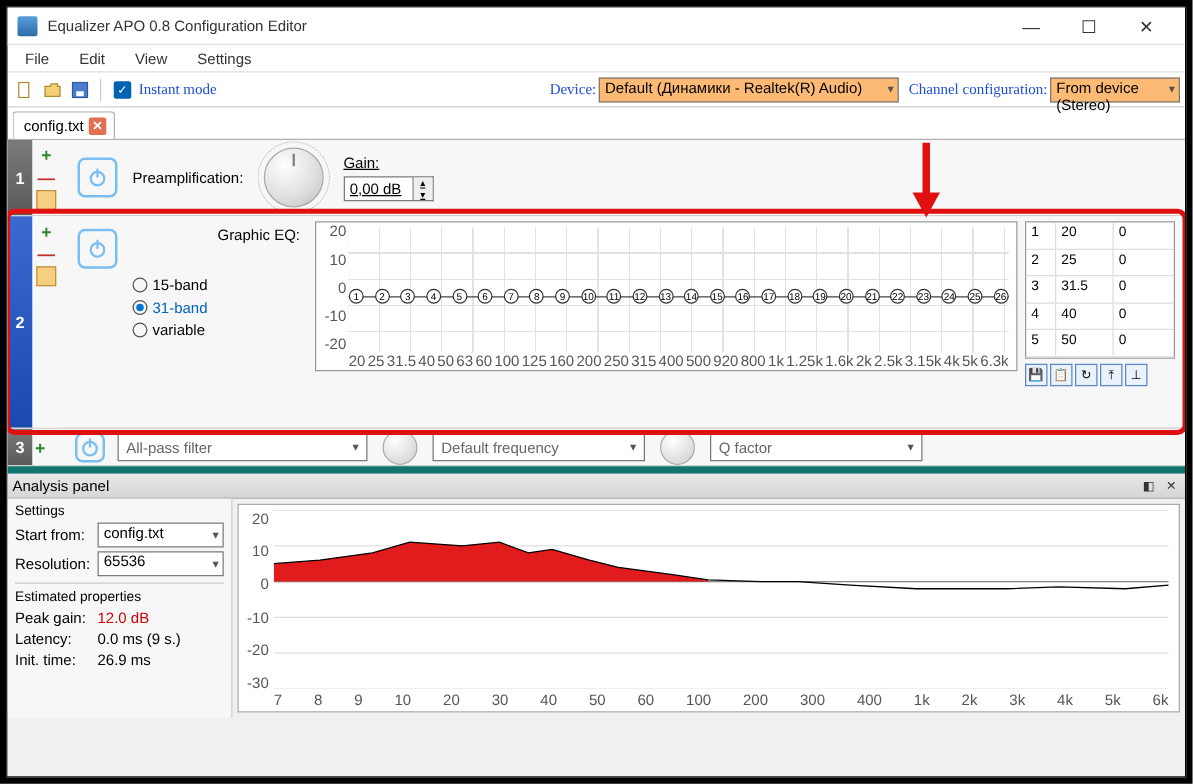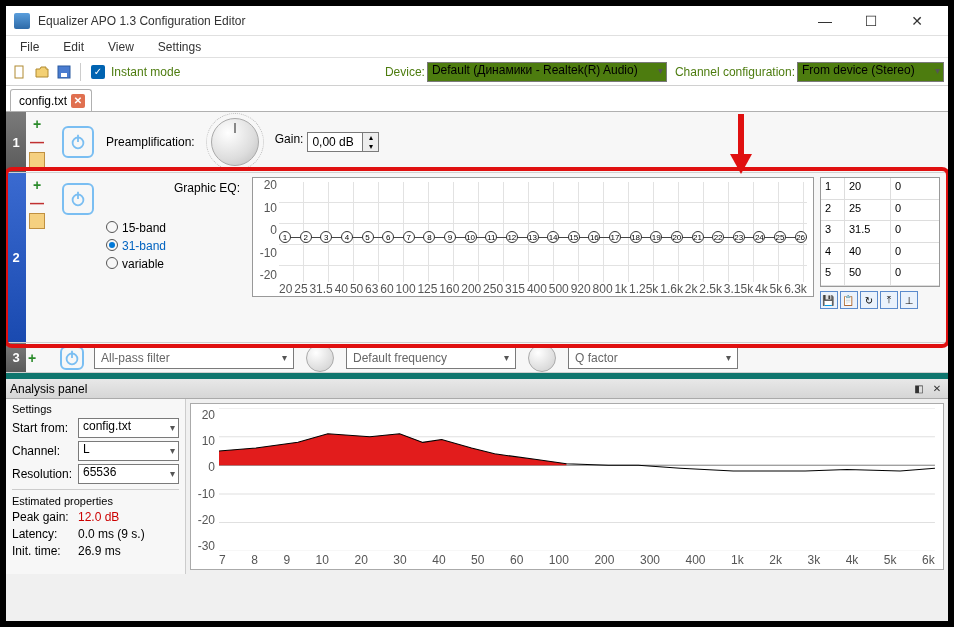--- a/index.html
+++ b/index.html
@@ -7,50 +7,50 @@
   .window { width: 944px; height: 617px; margin: 0 auto; background: #fff; border: 1px solid #000; display: flex; flex-direction: column; overflow: hidden; }
   .titlebar { height: 30px; background: #fff; display: flex; align-items: center; padding: 0 8px; border-bottom: 1px solid #e0e0e0; }
   .titlebar .icon { width: 16px; height: 16px; background: linear-gradient(#5a9edc,#2d6aa8); margin-right: 8px; border-radius: 2px; }
   .titlebar .title { flex: 1; font-size: 12px; color: #333; }
   .titlebar .winbtn { width: 46px; height: 30px; display: flex; align-items: center; justify-content: center; color: #333; font-size: 14px; cursor: pointer; }
   .menubar { height: 22px; display: flex; align-items: center; padding: 0 4px; gap: 4px; border-bottom: 1px solid #e0e0e0; }
   .menubar .menu { padding: 2px 10px; color: #333; cursor: pointer; }
   .toolbar { height: 28px; display: flex; align-items: center; padding: 0 4px; gap: 2px; border-bottom: 1px solid #d0d0d0; }
   .tbtn { width: 20px; height: 20px; display:flex; align-items:center; justify-content:center; cursor:pointer; border:1px solid transparent; border-radius:2px; }
   .chk { width:14px; height:14px; background:#0063b1; color:#fff; display:flex; align-items:center; justify-content:center; font-size:10px; border-radius:2px; margin-left:4px; margin-right:4px;}
-  .toolbar .label { color:#4d7c0f; }
+  .toolbar .label { color:#1d4ed8;font-family:Liberation Serif, serif; }
   .toolbar .spacer { flex:1; }
-  .toolbar select, .toolbar .combo { height:20px; border:1px solid #7a7a7a; background:#4d7c0f; padding:0 16px 0 4px; font-size:12px; position:relative;}
+  .toolbar select, .toolbar .combo { height:20px; border:1px solid #7a7a7a; background:#fdba74; padding:0 16px 0 4px; font-size:12px; position:relative;}
   .toolbar .combo::after{content:'▾'; position:absolute; right:3px; top:2px; font-size:10px; color:#555;}
   .tabstrip { height: 26px; display: flex; align-items: flex-end; padding: 0 4px; border-bottom:1px solid #b0b0b0;}
   .tab { height:22px; padding:0 6px 0 8px; border:1px solid #b0b0b0; border-bottom:none; background:#fff; display:flex; align-items:center; gap:4px; border-top-left-radius:3px; border-top-right-radius:3px;}
   .tab .xicon{ width:14px; height:14px; background:#e07050; color:#fff; display:flex; align-items:center; justify-content:center; border-radius:2px; font-size:10px; font-weight:bold;}
   .main { flex:1; display:flex; flex-direction:column; overflow:hidden; background:#f0f0f0;}
   .block { display:flex; border-bottom:1px solid #d0d0d0; background:#f7f7f7;}
   .block-num { width:20px; background:linear-gradient(#7a7a7a,#5a5a5a); color:#fff; display:flex; align-items:center; justify-content:center; font-weight:bold; font-size:13px;}
   .block-num.active{ background:linear-gradient(#3a6ad0,#1a4ab0);}
   .block-ctrl { width:22px; display:flex; flex-direction:column; align-items:center; gap:2px; padding:4px 0; background:#f7f7f7;}
   .plus{ color:#2a8a2a; font-weight:bold; font-size:14px; cursor:pointer;}
   .minus{ color:#c03030; font-weight:bold; font-size:14px; cursor:pointer;}
   .edit{ width:16px; height:16px; background:#f5d080; border:1px solid #c09040; cursor:pointer;}
   .power{ width:32px; height:32px; border:2px solid #7abef2; border-radius:6px; display:flex; align-items:center; justify-content:center; margin:6px;}
   .power svg{width:18px;height:18px;}
   .block-body { flex:1; display:flex; align-items:center; padding:4px 8px; gap:6px;}
   
   .knob { width:48px; height:48px; border-radius:50%; background:radial-gradient(circle at 35% 30%, #fff 0%, #ddd 60%, #bbb 100%); border:1px solid #aaa; position:relative; margin:0 10px;}
   .knob::before{content:''; position:absolute; inset:-6px; border-radius:50%; border:1px dotted #bbb;}
   .knob .mark{position:absolute; left:50%; top:4px; width:2px; height:10px; background:#888; transform:translateX(-50%);}
-  .gainwrap{display:flex; flex-direction:row; gap:4px;}
+  .gainwrap{display:flex; flex-direction:column; gap:4px;text-decoration:underline;}
   .spin{display:flex;}
   .spin input{width:56px; height:20px; border:1px solid #7a7a7a; padding:0 4px;}
   .spin .spbtn{width:16px; display:flex; flex-direction:column; border:1px solid #7a7a7a; border-left:none;}
   .spin .spbtn div{flex:1; display:flex; align-items:center; justify-content:center; font-size:8px; background:#eee; cursor:pointer;}
   
   .block2-left{ width:140px; display:flex; flex-direction:column; gap:4px; padding:4px 0 4px 0;}
-  .radio-row{ display:flex; align-items:flex-start; gap:4px;}
+  .radio-row{ display:flex; align-items:center; gap:4px;}
   .radio{width:12px; height:12px; border:1px solid #555; border-radius:50%; display:flex; align-items:center; justify-content:center;}
   .radio.sel::after{content:''; width:6px; height:6px; background:#0078d7; border-radius:50%;}
   .eqchart{ flex:1; height:120px; background:#fff; border:1px solid #999; position:relative; overflow:hidden;}
   .eqchart .yax{position:absolute; left:2px; top:0; bottom:14px; display:flex; flex-direction:column; justify-content:space-between; font-size:10px; color:#555; text-align:right; width:22px;}
   .eqchart .grid{position:absolute; left:26px; right:6px; top:4px; bottom:14px; background:
     repeating-linear-gradient(to right, transparent 0 24px, #e2e2e2 24px 25px),
     repeating-linear-gradient(to bottom, transparent 0 20px, #e2e2e2 20px 21px);}
   .eqchart .zero{position:absolute; left:26px; right:6px; top:50%; height:1px; background:#444;}
   .eqchart .dots{position:absolute; left:26px; right:6px; top:50%; transform:translateY(-50%); display:flex; justify-content:space-between;}
   .eqchart .dots span{width:12px; height:12px; border:1px solid #333; border-radius:50%; background:#fff; font-size:8px; display:flex; align-items:center; justify-content:center;}
@@ -89,21 +89,21 @@
   .achart .xax2{position:absolute; left:28px; right:8px; bottom:2px; display:flex; justify-content:space-between; font-size:9px; color:#555;}
   .relwrap{position:relative;}
 </style>
 </head>
 <body>
 
 <div class="window">
 
   <div class="titlebar">
     <div class="icon"></div>
-    <div class="title">Equalizer APO 1.3 Configuration Editor</div>
+    <div class="title">Equalizer APO 0.8 Configuration Editor</div>
     <div class="winbtn">—</div>
     <div class="winbtn">☐</div>
     <div class="winbtn">✕</div>
   </div>
 
   <div class="menubar">
     <div class="menu">File</div>
     <div class="menu">Edit</div>
     <div class="menu">View</div>
     <div class="menu">Settings</div>
@@ -126,21 +126,21 @@
           <rect x="4" y="8" width="6" height="4" fill="#fff"></rect>
         </svg>
       </div>
     <div style="width:1px;height:18px;background:#ccc;margin:0 4px"></div>
     <div class="chk">✓</div>
     <div class="label">Instant mode</div>
     <div class="spacer"></div>
     <div class="label">Device:</div>
     <div class="combo" style="width:240px"><span>Default (Динамики - Realtek(R) Audio)</span></div>
     <div class="label" style="margin-left:6px">Channel configuration:</div>
-    <div class="combo" style="width:147px"><span>From device (Stereo)</span></div>
+    <div class="combo" style="width:104px"><span>From device (Stereo)</span></div>
   </div>
 
   <div class="tabstrip">
     <div class="tab">
       <span>config.txt</span>
       <span class="xicon">✕</span>
     </div>
   </div>
 
   <div class="main relwrap">
@@ -354,24 +354,20 @@
           <span>◧</span>
           <span>✕</span>
         </div>
       </div>
       <div class="abody">
         <div class="aside">
           <div class="lbl" style="font-weight:normal">Settings</div>
           <div class="frow">
               <span class="l">Start from:</span>
               <div class="asel"><span>config.txt</span></div>
-            </div>
-          <div class="frow">
-              <span class="l">Channel:</span>
-              <div class="asel"><span>L</span></div>
             </div>
           <div class="frow">
               <span class="l">Resolution:</span>
               <div class="asel"><span>65536</span></div>
             </div>
           <hr>
           <div class="lbl">Estimated properties</div>
           <div class="frow">
               <span class="l">Peak gain:</span>
               <span class="peak">12.0 dB</span>

